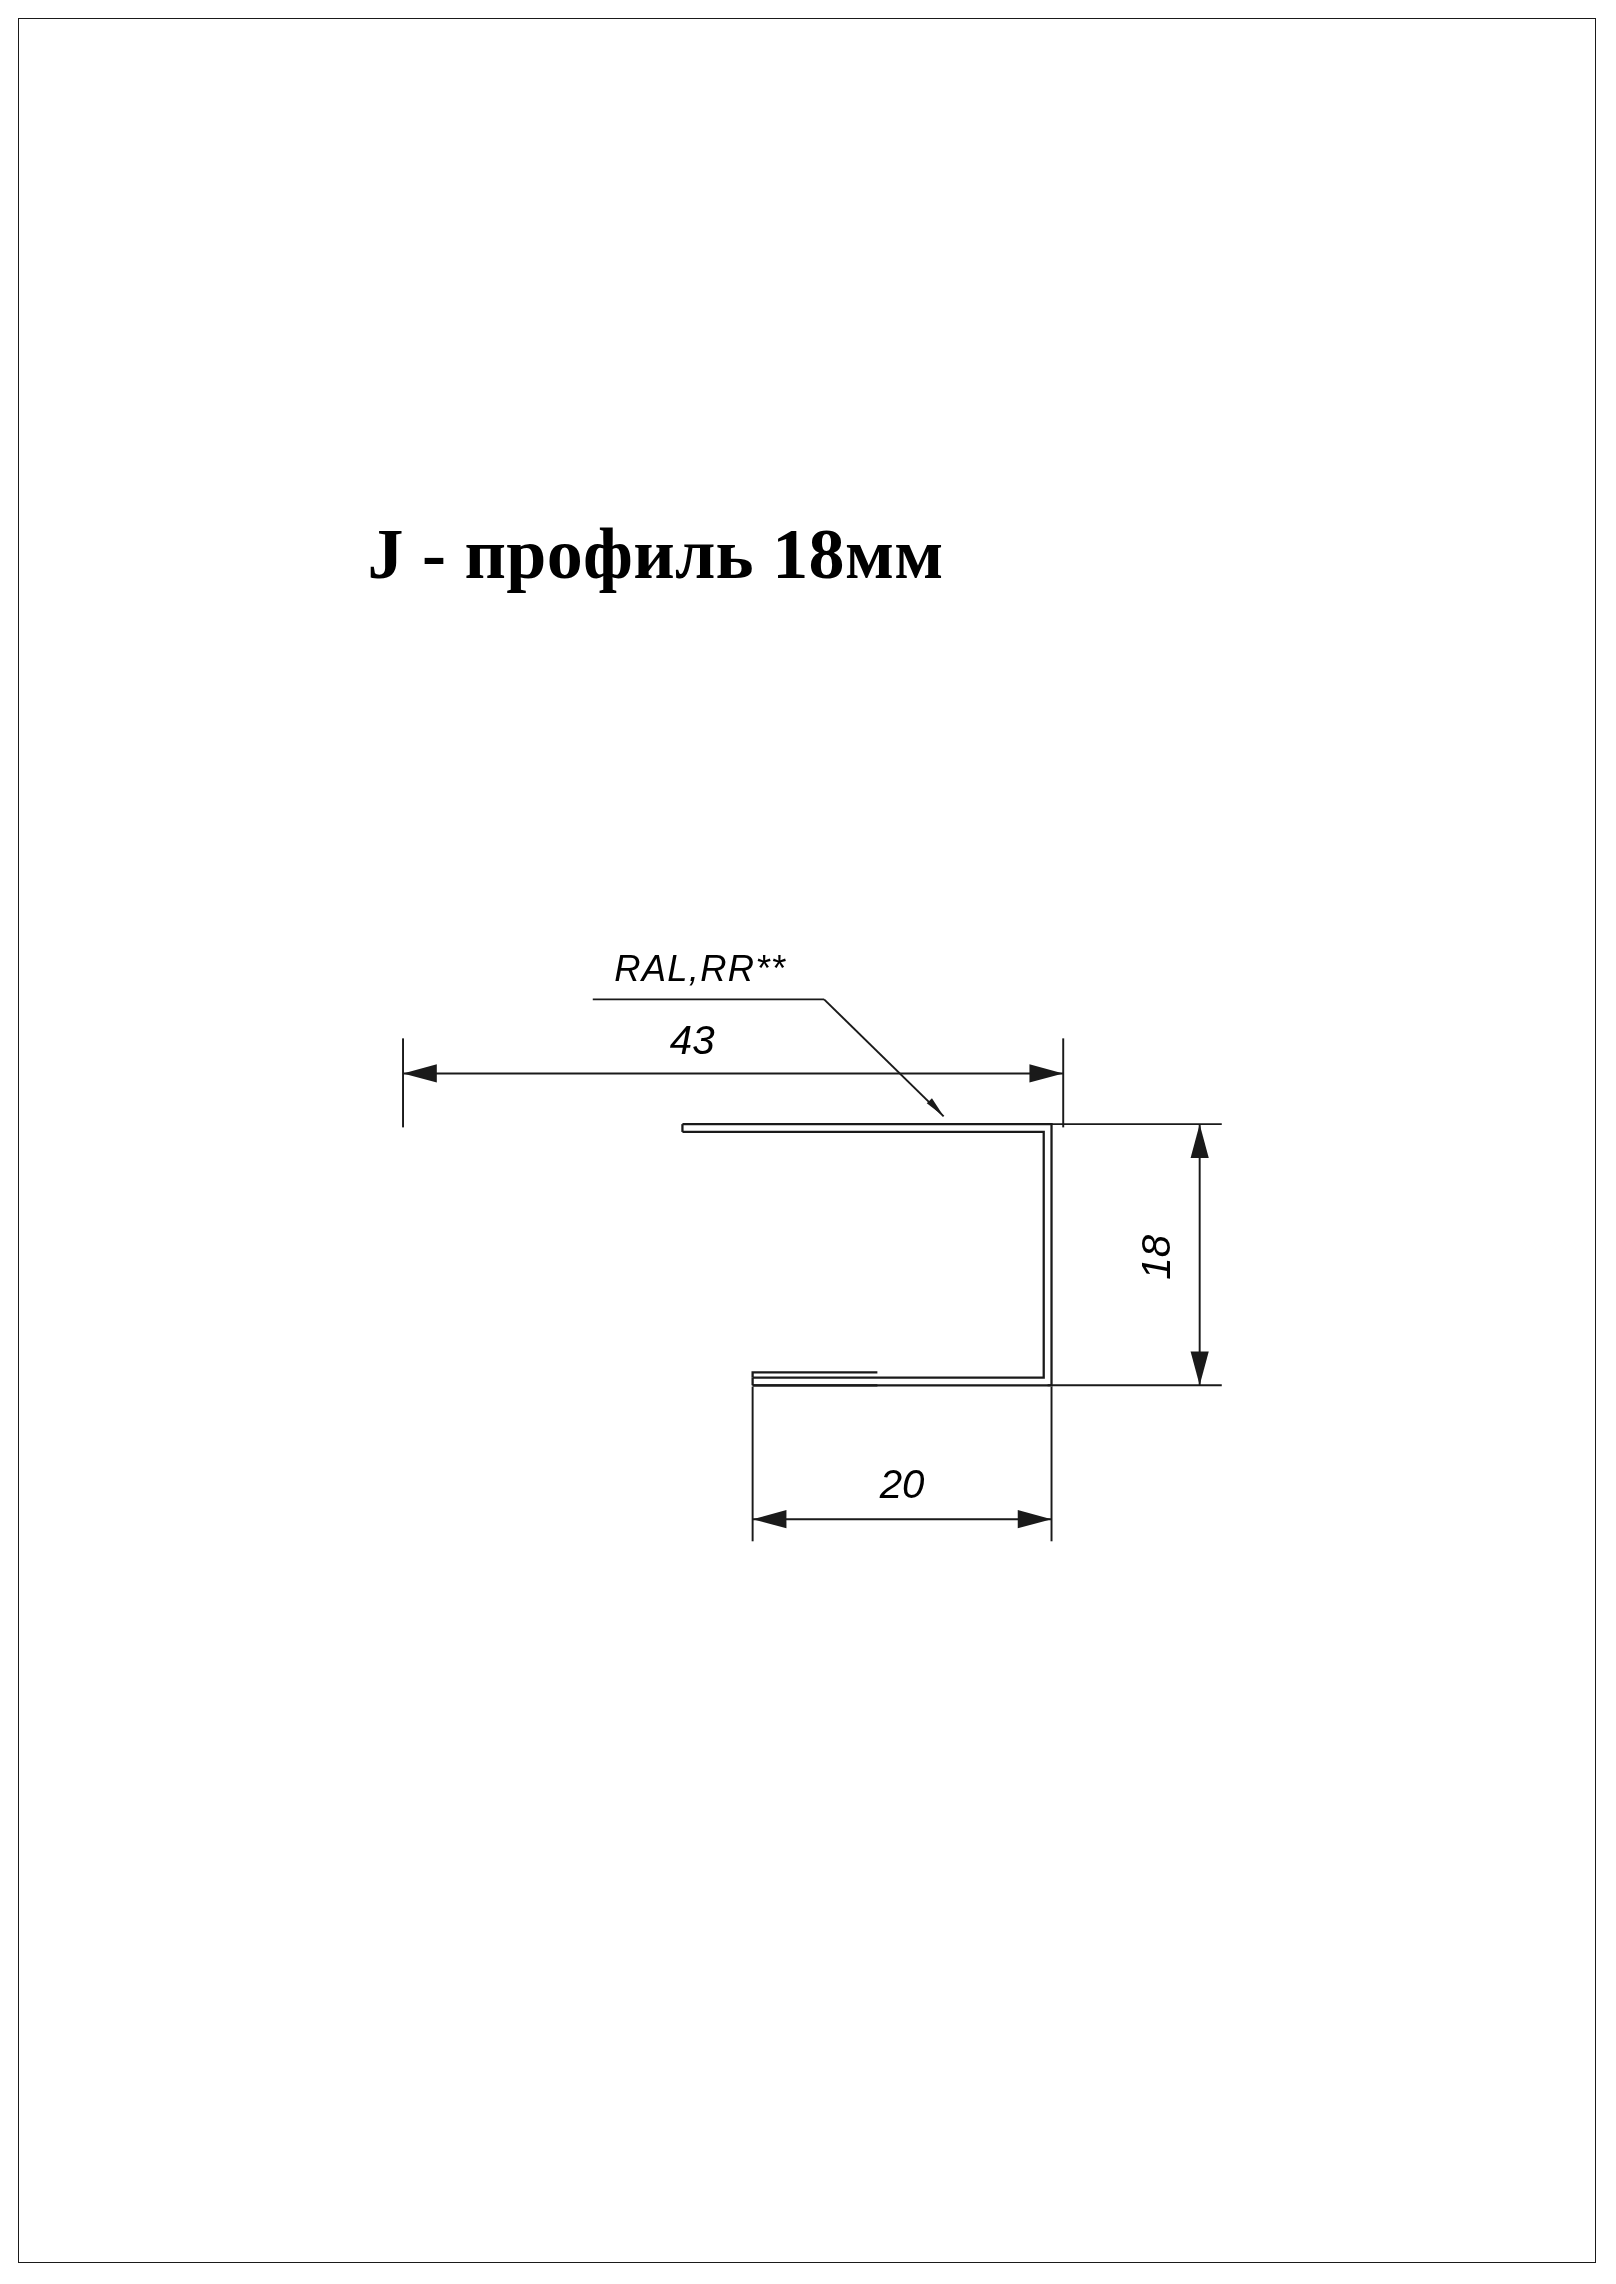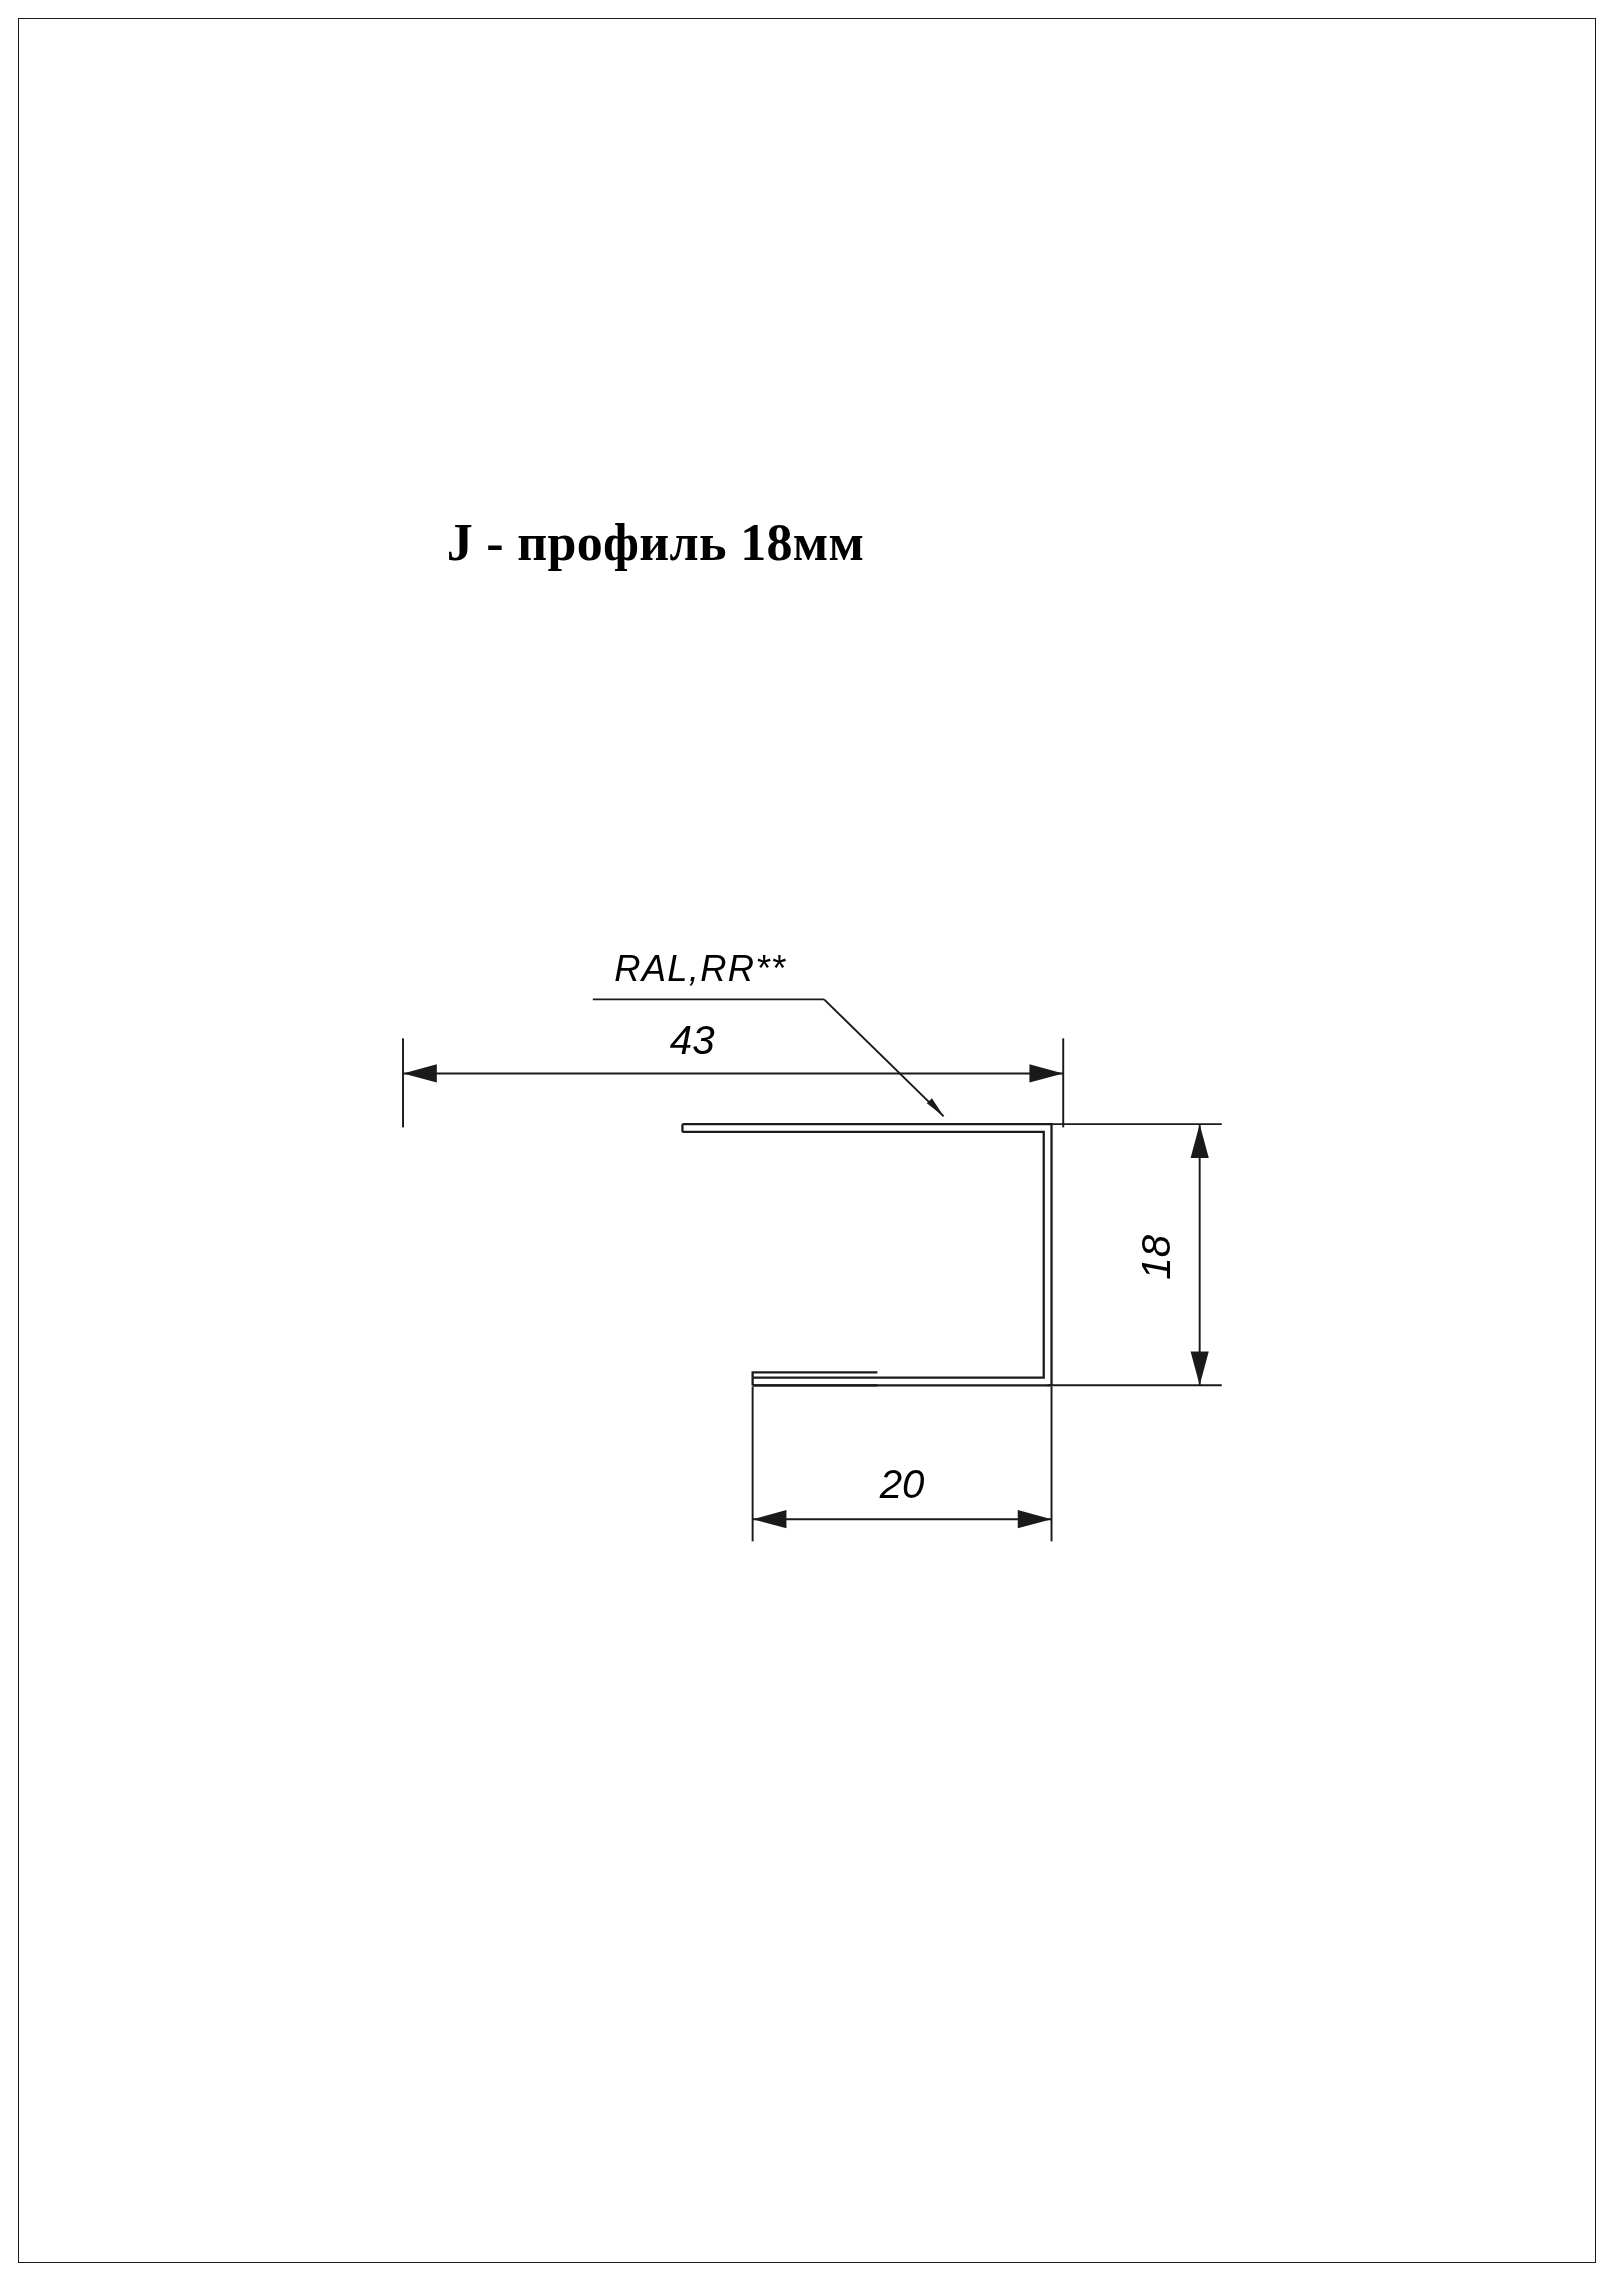--- a/index.html
+++ b/index.html
@@ -30,21 +30,21 @@
     border: 1.9px solid #1a1a1a;
     box-sizing: border-box;
   }
   .title {
     position: absolute;
     left: 0;
     top: 513px;
     width: 1311px;
     text-align: center;
     font-family: "Liberation Serif", serif;
-    font-size: 52px;
+    font-size: 72px;
     font-weight: bold;
     color: #000000;
     letter-spacing: 0.3px;
   }
   #drawing {
     position: absolute;
     left: 0;
     top: 0;
     width: 1617px;
     height: 2284px;

